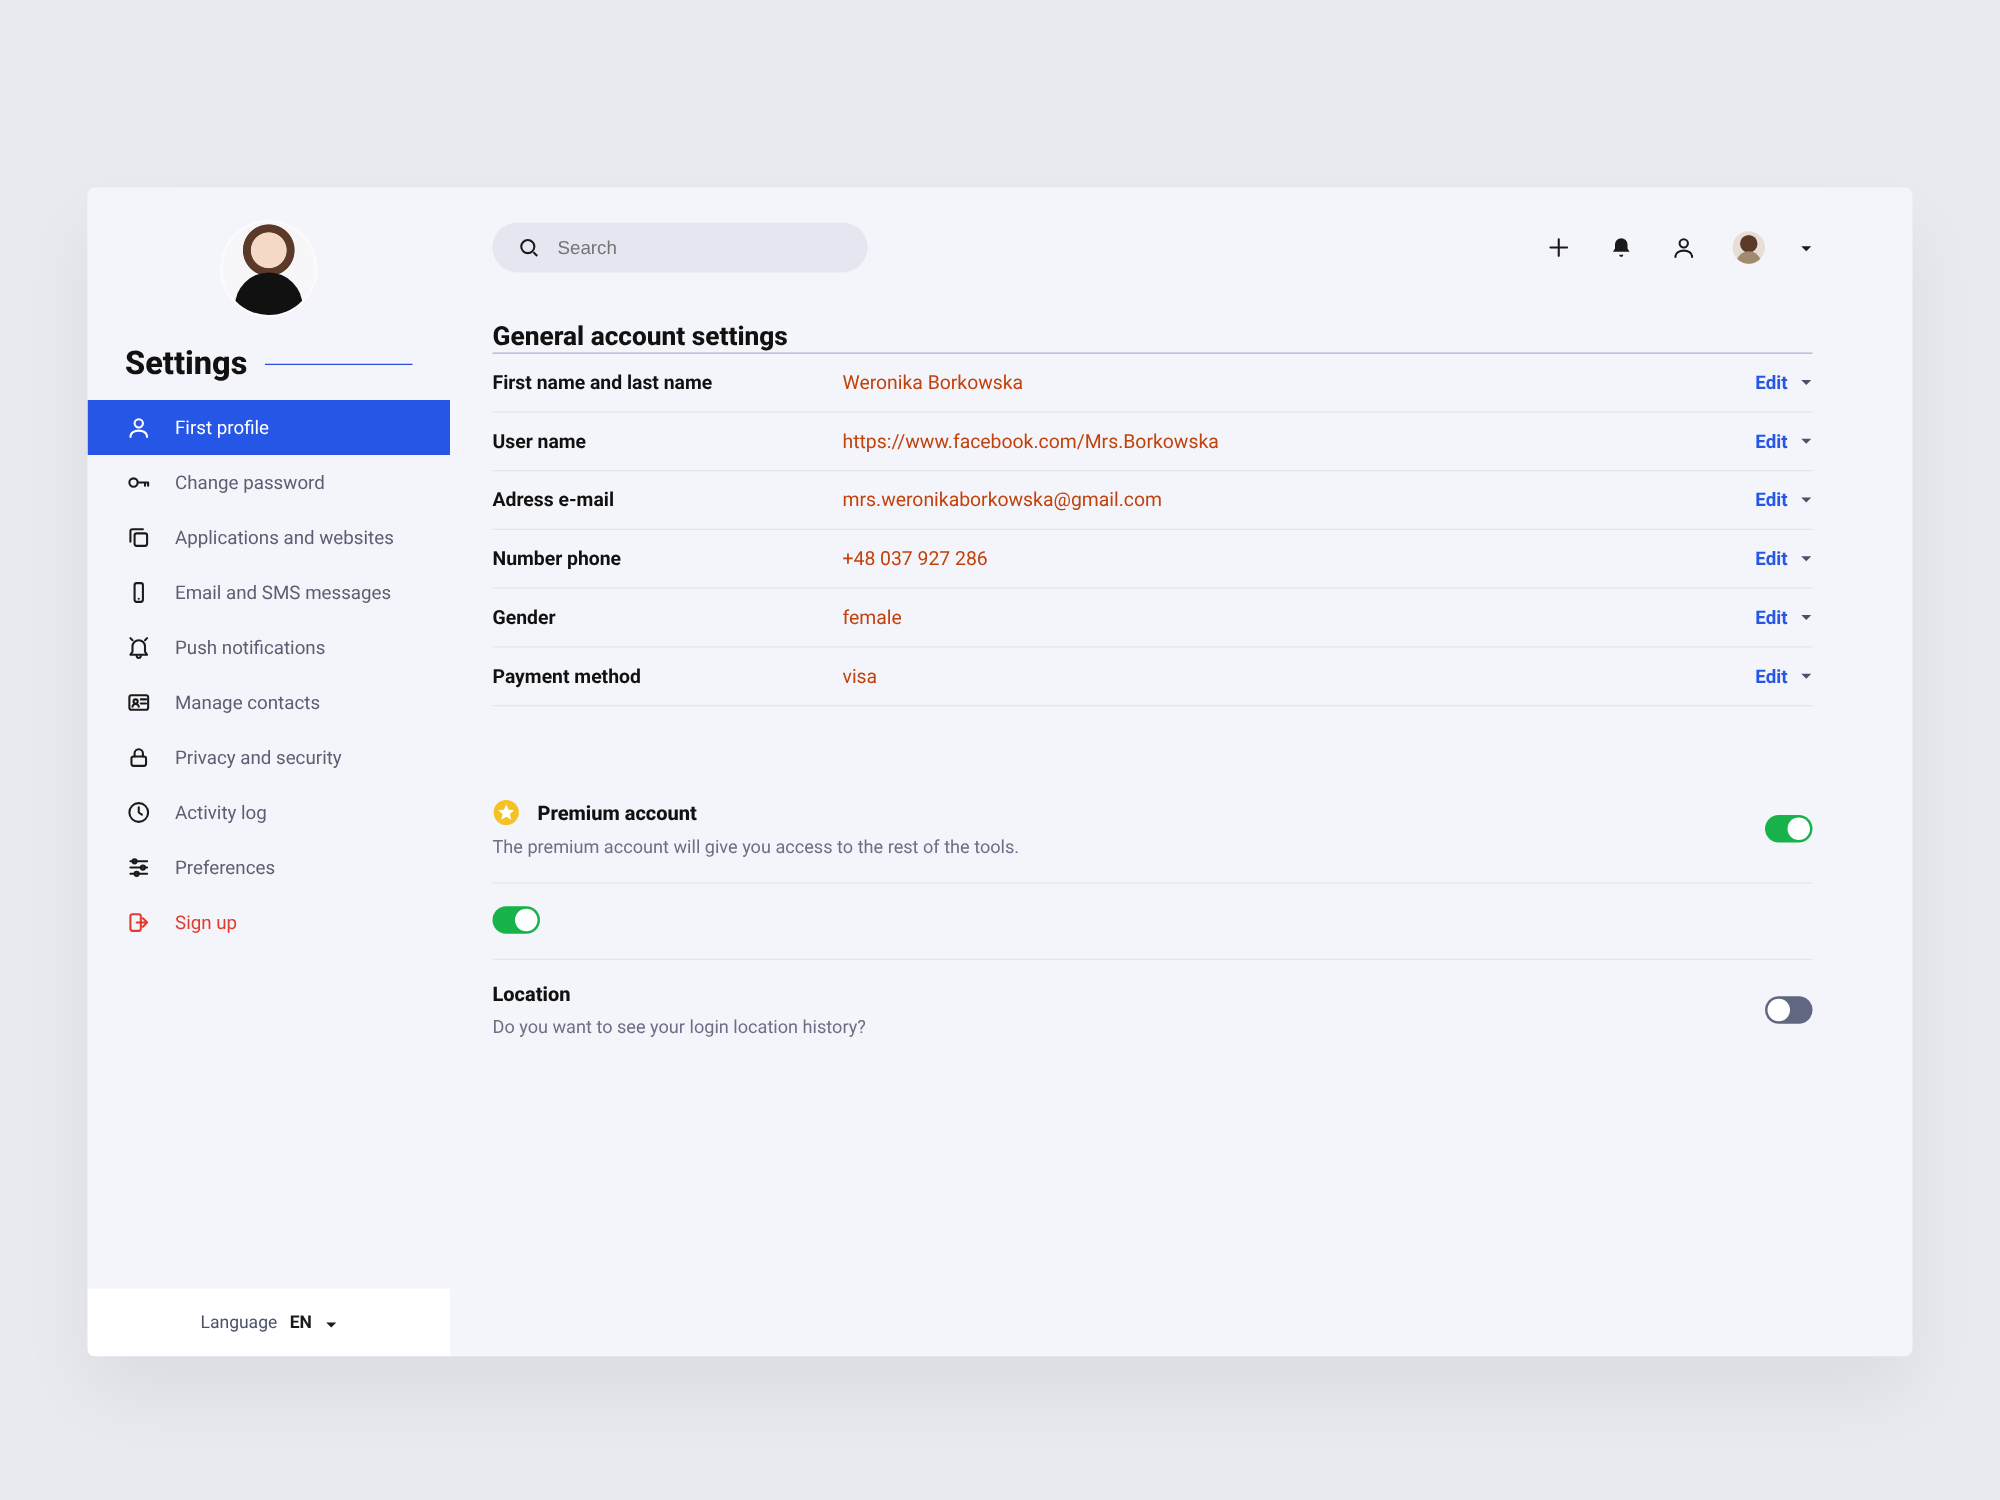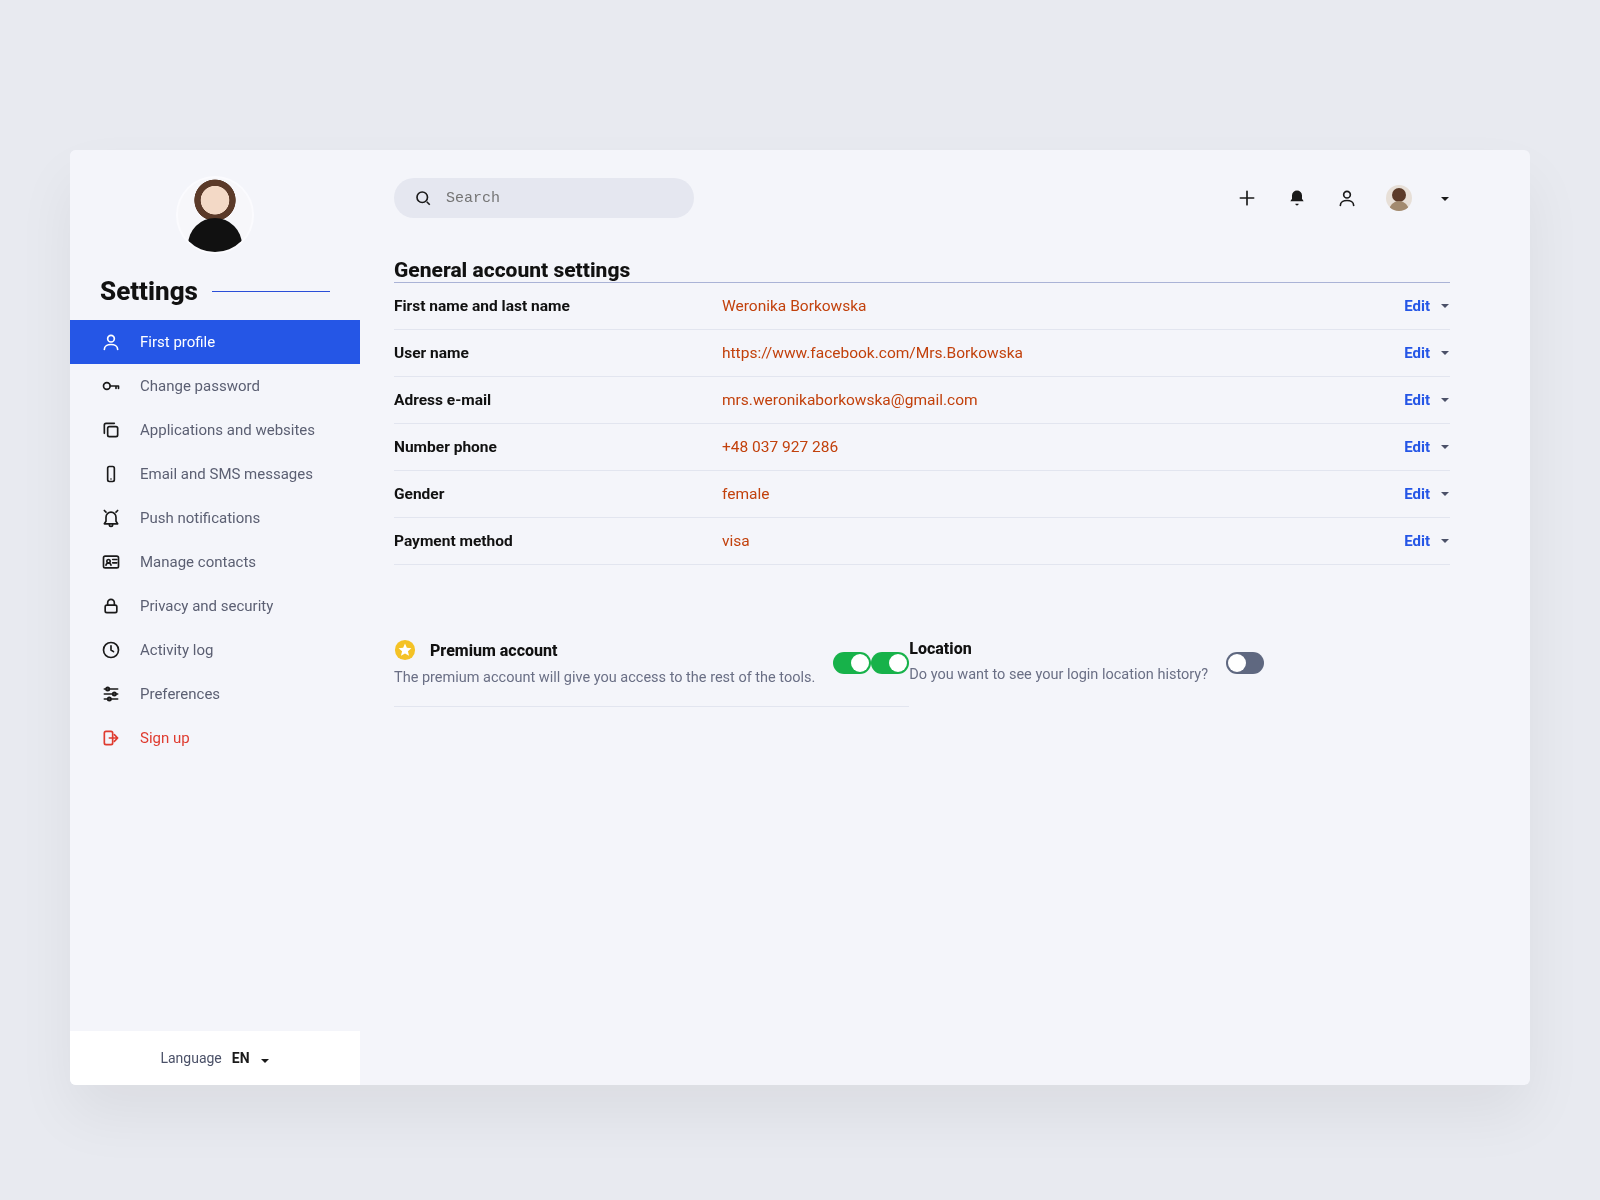--- a/index.html
+++ b/index.html
@@ -82,38 +82,38 @@
   .caret-down{ width:10px; height:10px; }
   .caret-down svg{ width:10px; height:10px; fill:#1a1a1a; }
 
   .main{ flex:1; padding: 28px 80px 40px 34px; display:flex; flex-direction:column; }
   .topbar{ display:flex; align-items:center; justify-content:space-between; margin-bottom:40px; }
   .search{
     width:300px; height:40px; background:#e5e7f0; border-radius:22px;
     display:flex; align-items:center; gap:14px; padding:0 20px; color:#6a6f85;
   }
   .search svg{ width:18px; height:18px; stroke:#1a1a1a; stroke-width:2.2; fill:none; }
-  .search input{ border:0; background:transparent; outline:0; font-size:15px; color:#1d4ed8; flex:1;font-family:Liberation Mono, monospace; }
+  .search input{ border:0; background:transparent; outline:0; font-size:15px; color:#1d4ed8; flex:1; }
   .top-actions{ display:flex; align-items:center; gap:28px; }
   .top-ic{ width:22px; height:22px; display:flex; align-items:center; justify-content:center; cursor:pointer; }
   .top-ic svg{ width:20px; height:20px; stroke:#1a1a1a; stroke-width:2; fill:none; stroke-linecap:round; stroke-linejoin:round; }
   .mini-avatar{ width:26px; height:26px; border-radius:50%; background:#e7dfd7; position:relative; overflow:hidden; }
   .mini-avatar::before{content:"";position:absolute;left:50%;top:3px;width:14px;height:14px;border-radius:50%;background:#5b3a29;transform:translateX(-50%);}
   .mini-avatar::after{content:"";position:absolute;left:3px;right:3px;bottom:-4px;height:14px;border-radius:10px 10px 0 0;background:#a28a6f;}
   .mini-caret svg{ width:10px; height:10px; fill:#1a1a1a; }
 
   h2.page-title{ font-size:21px; font-weight:800; color:#111; border-bottom:1px solid #aab3d6; }
-  .row{ display:flex; align-items:center; padding:14px 0; border-bottom:1px solid #e2e5ef;gap:48px; }
+  .row{ display:flex; align-items:center; padding:14px 0; border-bottom:1px solid #e2e5ef; }
   .row .label{ width:280px; font-size:15.5px; font-weight:700; color:#111; }
   .row .value{ flex:1; font-size:15.5px; color:#c2410c; }
   .row .edit{ display:flex; align-items:center; gap:10px; }
   .row .edit a{ color:#2556e6; font-weight:700; font-size:15px; text-decoration:none; }
   .row .edit svg{ width:10px; height:10px; fill:#4b5168; }
 
-  .options{ margin-top:56px; display:flex; flex-direction:row;text-align:right; }
+  .options{ margin-top:56px; display:flex; flex-direction:column; }
   .opt{ padding:18px 0 20px 0; border-bottom:1px solid #e2e5ef; display:flex; align-items:flex-start; gap:18px; }
   .opt:last-child{ border-bottom:0; }
   .opt-main{ flex:1; }
   .opt-head{ display:flex; align-items:center; gap:14px; margin-bottom:8px; }
   .star-badge{ width:22px; height:22px; }
   .star-badge svg{ width:22px; height:22px; }
   .opt-title{ font-size:16px; font-weight:800; color:#111; }
   .opt-desc{ font-size:14.5px; color:#6a6f85; }
   .toggle{ width:38px; height:22px; border-radius:22px; position:relative; cursor:pointer; align-self:center; }
   .toggle.on{ background:#17b24a; }

